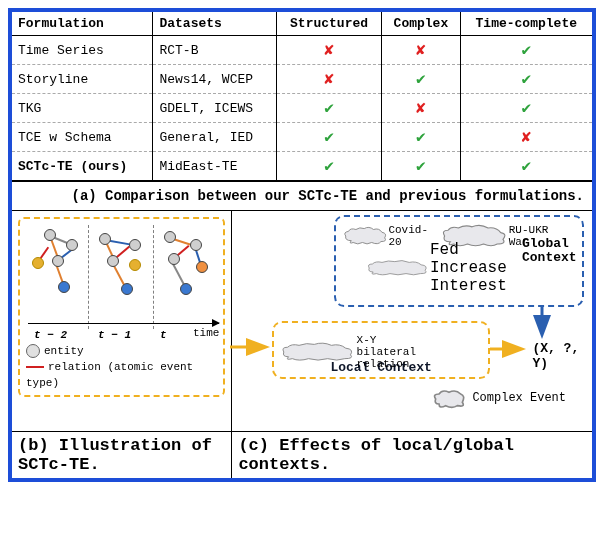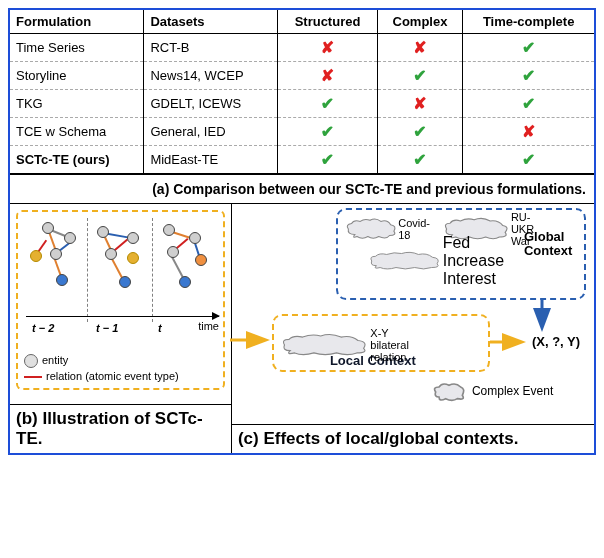--- a/index.html
+++ b/index.html
@@ -5,21 +5,22 @@
   body {
     margin: 0;
     padding: 8px;
     font-family: Arial, Helvetica, sans-serif;
     background: #fff;
     width: 604px;
     box-sizing: border-box;
     color: #000;
   }
   .outer {
-    border: 2px solid #1d4ed8;
+    border: 4px solid #1d4ed8;
+    font-family: Liberation Mono, monospace;
   }
   table {
     width: 100%;
     border-collapse: collapse;
     font-size: 13px;
   }
   th, td {
     text-align: left;
     padding: 4px 6px;
     border-bottom: 1px dashed #aaa;
@@ -357,21 +358,21 @@
     </div>
 
     <div class="panel-c">
       <div class="panel-c-body">
 
         <div class="box-dashed global-box">
           <div class="cloud-wrap" style="left:6px; top:6px; width:86px; height:26px;">
             <svg viewBox="0 0 100 40" class="cloud-svg">
                 <path d="M20 30 Q6 30 8 20 Q2 12 14 10 Q18 2 30 6 Q38 0 48 4 Q58 -2 68 6 Q80 2 86 12 Q98 14 92 24 Q98 32 84 32 Q78 40 64 34 Q54 40 44 34 Q34 40 24 34 Q14 38 20 30 Z" fill="#e8e8ec" stroke="#888" stroke-width="2"></path>
               </svg>
-            <span class="txt" style="position:relative; z-index:2; font-size:11px;">Covid-18</span>
+            <span class="txt" style="position:relative; z-index:2; font-size:11px;">Covid-20</span>
           </div>
           <div class="cloud-wrap" style="left:104px; top:6px; width:110px; height:26px;">
             <svg viewBox="0 0 120 40" class="cloud-svg">
                 <path d="M18 30 Q4 30 8 20 Q2 10 14 10 Q20 2 32 6 Q44 0 56 4 Q70 -2 84 6 Q98 4 106 14 Q118 16 110 26 Q116 34 100 34 Q90 40 76 34 Q62 40 48 34 Q34 40 24 34 Q12 38 18 30 Z" fill="#e8e8ec" stroke="#888" stroke-width="2"></path>
               </svg>
             <span class="txt" style="position:relative; z-index:2; font-size:11px;">RU-UKR War</span>
           </div>
           <div class="cloud-wrap" style="left:30px; top:38px; width:150px; height:26px;">
             <svg viewBox="0 0 160 40" class="cloud-svg">
                 <path d="M18 30 Q4 30 8 20 Q2 10 16 10 Q24 2 40 6 Q56 0 72 4 Q90 -2 108 6 Q126 2 138 12 Q156 14 148 26 Q156 34 136 34 Q120 40 100 34 Q80 40 60 34 Q40 40 26 34 Q10 38 18 30 Z" fill="#e8e8ec" stroke="#888" stroke-width="2"></path>

